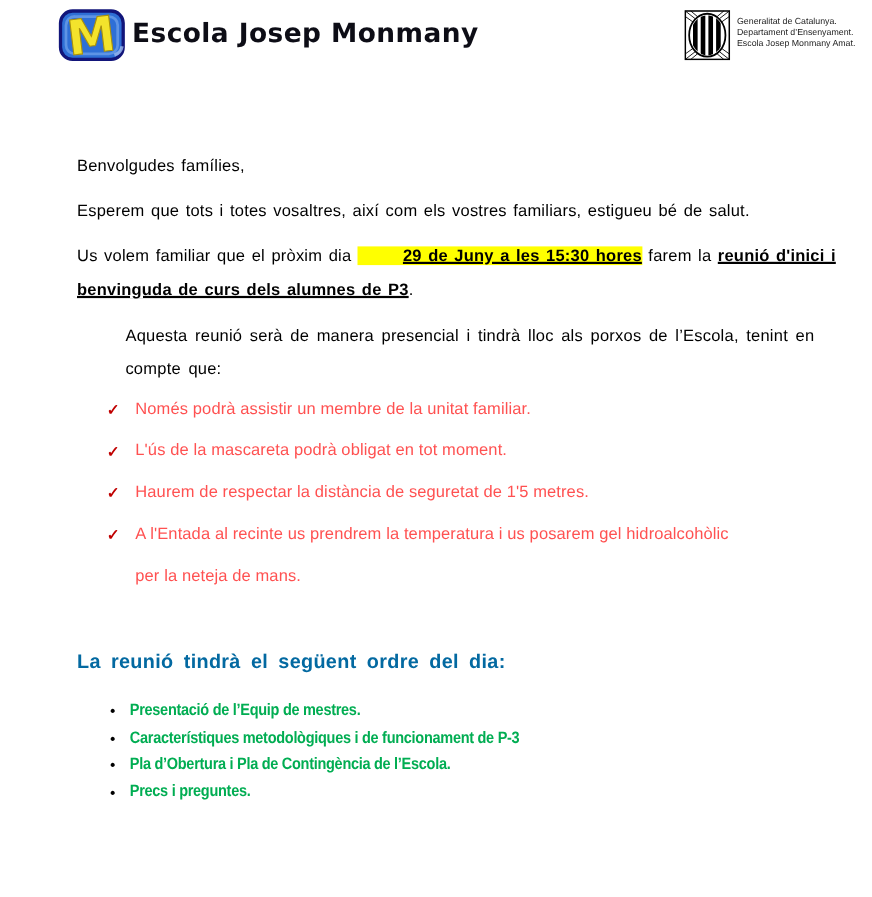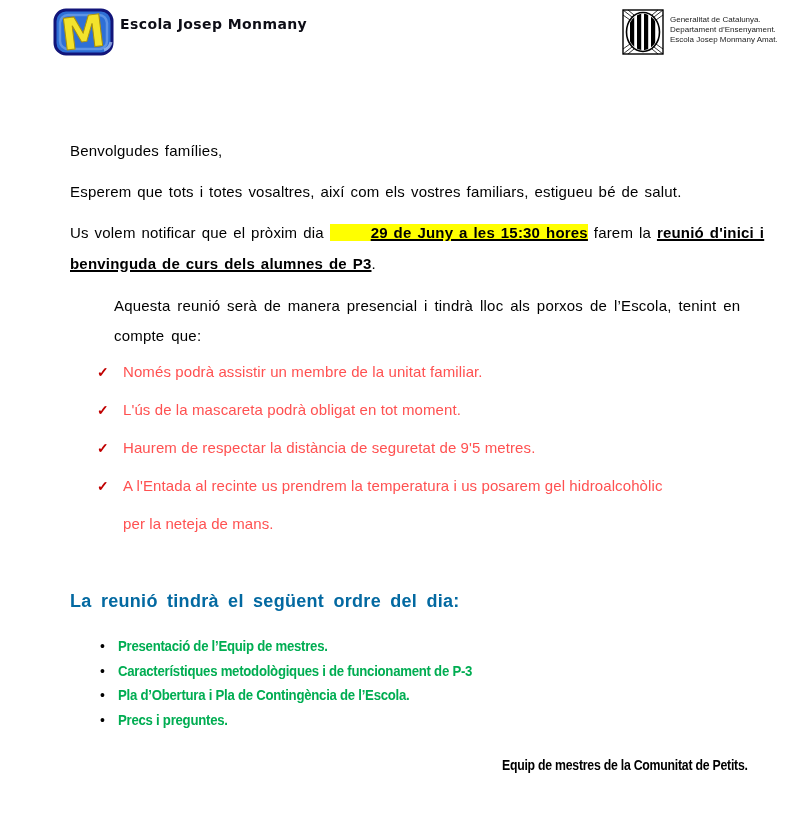--- a/index.html
+++ b/index.html
@@ -11,21 +11,21 @@
     color:#000;
     overflow:hidden;
   }
 
   
   .school-logo { position:absolute; left:52px; top:6px; width:64px; height:52px; }
   .school-logo svg { overflow:visible; }
   .page-title {
     position:absolute; left:120px; top:16px;
     margin:0; font-family:"DejaVu Sans", sans-serif;
-    font-size:14px; font-weight:bold; color:#0d0d16; letter-spacing:0.4px;
+    font-size:24px; font-weight:bold; color:#0d0d16; letter-spacing:0.4px;
   }
   .gencat { position:absolute; left:612px; top:9px; display:flex; gap:6px;margin-left:10px; }
   .gencat-logo { width:42px; height:46px; flex:0 0 auto; }
   .gencat-lines { padding-top:6px; font-size:8px; line-height:10px; color:#1c1c1c; }
 
   
   .comic { letter-spacing:0.2px; word-spacing:1.5px; }
   .para { position:absolute; left:70px; font-size:15px; line-height:21px; }
 
   .greeting { top:125px; }
@@ -118,30 +118,30 @@
       <div>Generalitat de Catalunya.</div>
       <div>Departament d’Ensenyament.</div>
       <div>Escola Josep Monmany Amat.</div>
     </div>
   </div>
 
   <p class="para comic intro">Esperem que tots i totes vosaltres, així com els vostres familiars, estigueu bé de salut.</p>
 
   <p class="para comic greeting">Benvolgudes famílies,</p>
 
-  <p class="para comic notice"><span>Us volem notificar que el pròxim dia </span><span class="hl">29 de Juny a les 15:30 hores</span><span> farem la </span><span class="emph">reunió d'inici i
+  <p class="para comic notice"><span>Us volem familiar que el pròxim dia </span><span class="hl">29 de Juny a les 15:30 hores</span><span> farem la </span><span class="emph">reunió d'inici i
 benvinguda de curs dels alumnes de P3</span><span>.</span></p>
 
   <p class="para comic warning">Aquesta reunió serà de manera presencial i tindrà lloc als porxos de l’Escola, tenint en
 compte que:</p>
 
   <ul class="checklist">
     <li><span class="check-icon">✓</span><span>Només podrà assistir un membre de la unitat familiar.</span></li>
     <li><span class="check-icon">✓</span><span>L'ús de la mascareta podrà obligat en tot moment.</span></li>
-    <li><span class="check-icon">✓</span><span>Haurem de respectar la distància de seguretat de 9'5 metres.</span></li>
+    <li><span class="check-icon">✓</span><span>Haurem de respectar la distància de seguretat de 1'5 metres.</span></li>
     <li><span class="check-icon">✓</span><span>A l'Entada al recinte us prendrem la temperatura i us posarem gel hidroalcohòlic
 per la neteja de mans.</span></li>
   </ul>
 
   <div class="agenda-heading comic">La reunió tindrà el següent ordre del dia:</div>
 
   <ul class="agenda">
     <li>
         <span class="bullet-icon">•</span>
         <span class="agenda-text">Presentació de l’Equip de mestres.</span>
@@ -153,15 +153,14 @@
     <li>
         <span class="bullet-icon">•</span>
         <span class="agenda-text">Pla d’Obertura i Pla de Contingència de l’Escola.</span>
       </li>
     <li>
         <span class="bullet-icon">•</span>
         <span class="agenda-text">Precs i preguntes.</span>
       </li>
   </ul>
 
-  <div class="signature"><span class="signature-text">Equip de mestres de la Comunitat de Petits.</span></div>
 
 </div>
 
 </body></html>

